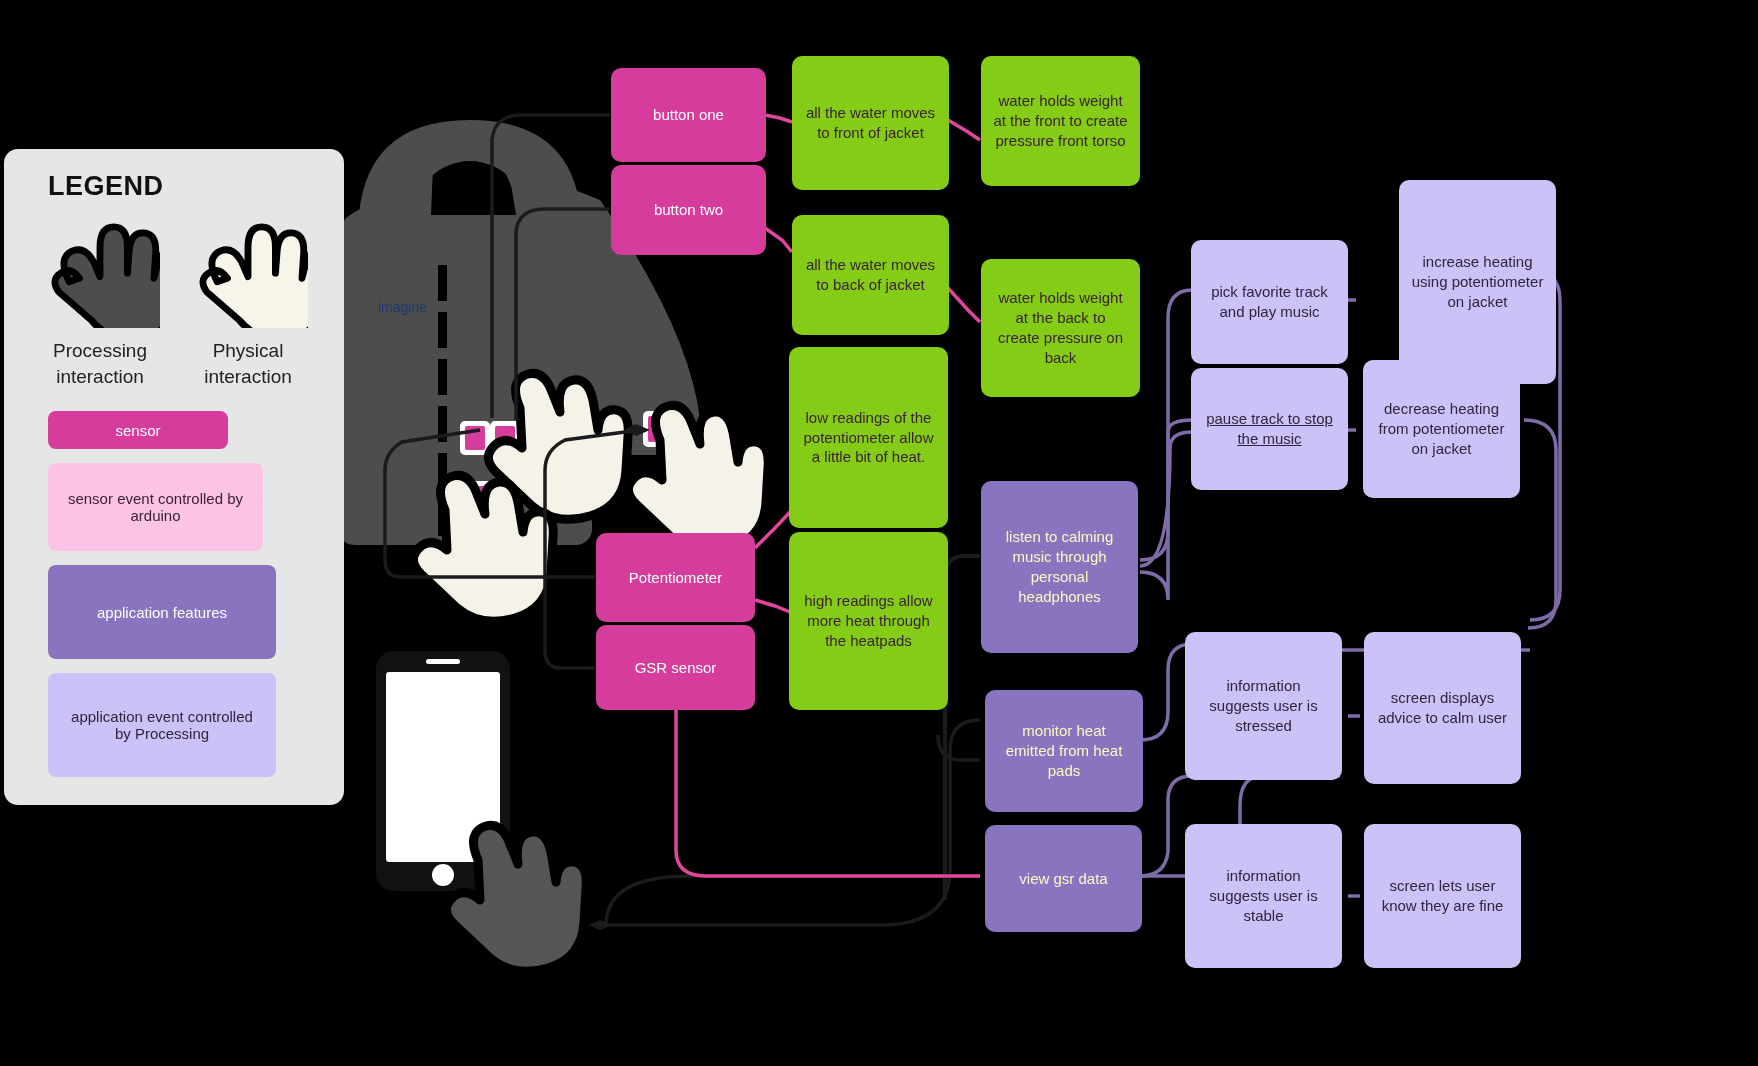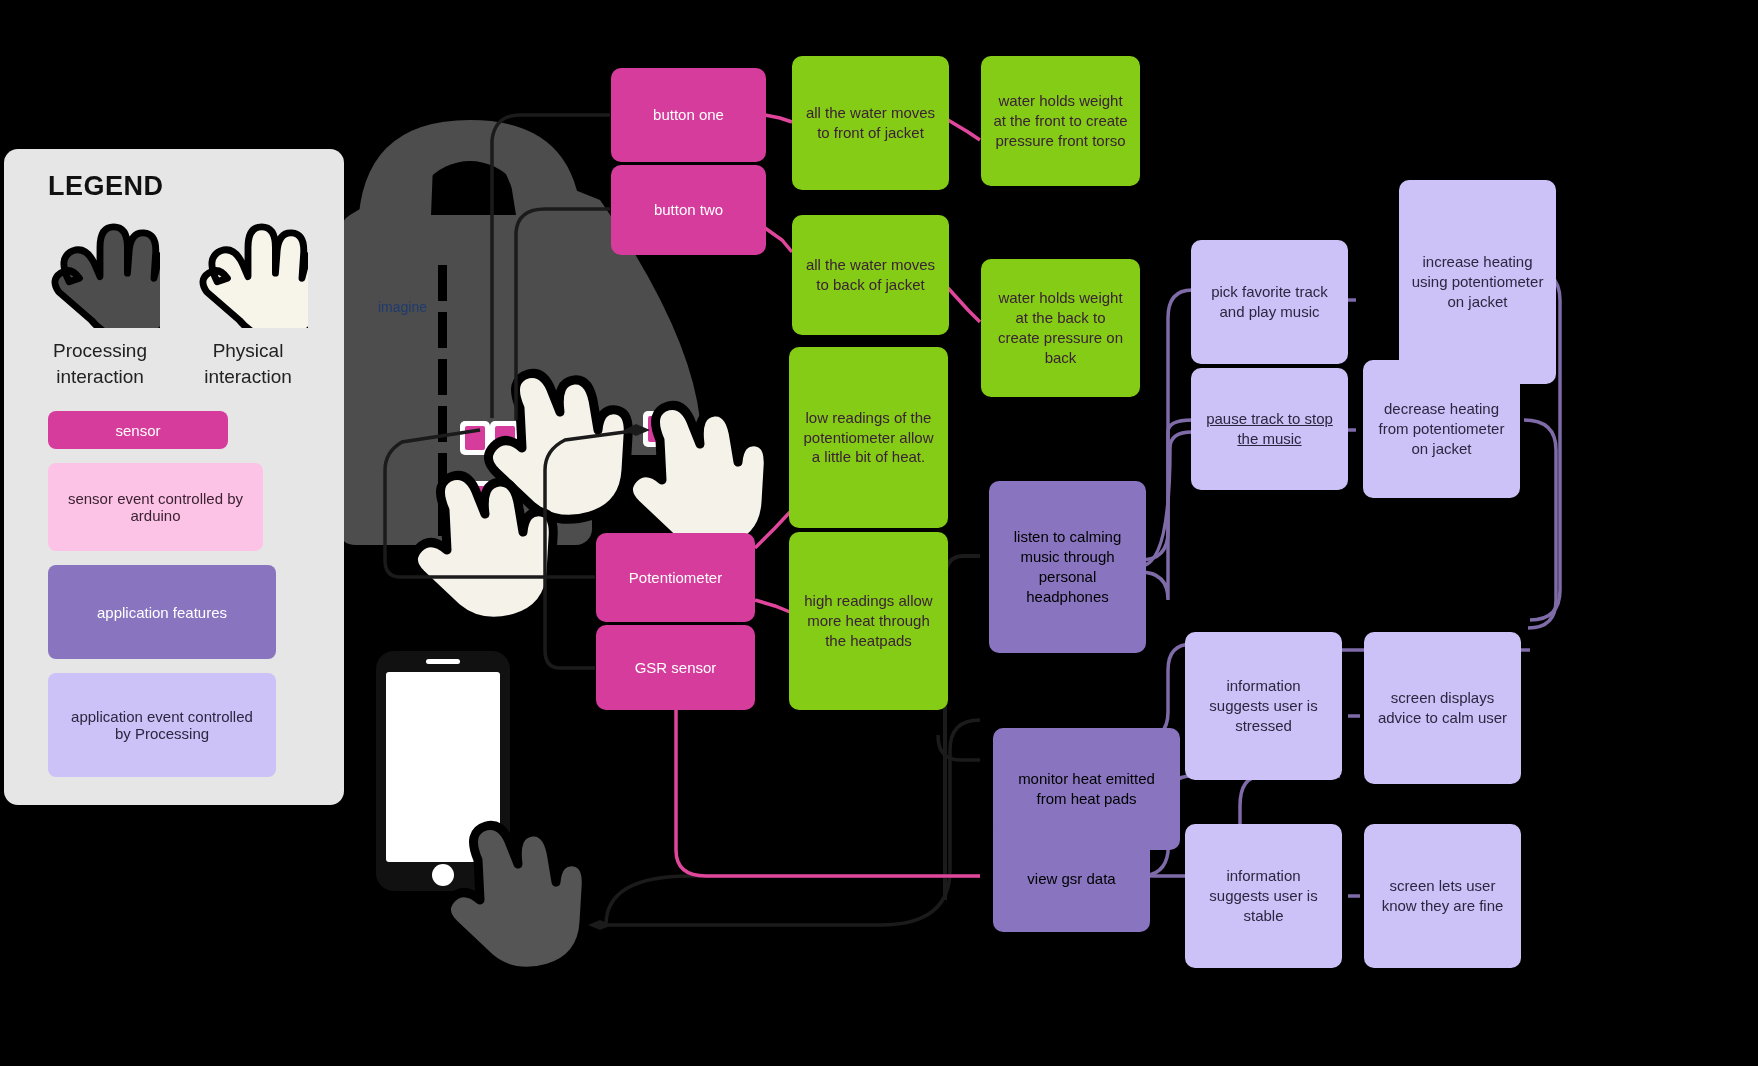--- a/index.html
+++ b/index.html
@@ -6,21 +6,21 @@
   body{width:1758px;height:1066px;position:relative;overflow:hidden;
        font-family:"Liberation Sans","DejaVu Sans",sans-serif;}
   #canvas{position:absolute;inset:0;width:1758px;height:1066px;}
   svg.wires{position:absolute;left:0;top:0;width:1758px;height:1066px;pointer-events:none;}
 
   .node{position:absolute;border-radius:10px;display:flex;align-items:center;
         justify-content:center;text-align:center;box-sizing:border-box;padding:6px 12px;
         line-height:1.33;}
   .n-sensor{background:#d63c9c;color:#ffffff;font-size:15px;}
   .n-sensorevt{background:#84cc16;color:#3b2233;font-size:15px;}
-  .n-appfeat{background:#8974bf;color:#000000;font-size:15px;margin-left:8px;}
+  .n-appfeat{background:#8974bf;color:#fef9c3;font-size:15px;}
   .n-appevt{background:#ccc2f7;color:#2e2540;font-size:15px;}
 
   
   #legend{position:absolute;left:4px;top:149px;width:340px;height:656px;
           background:#e6e6e6;border-radius:14px;box-sizing:border-box;padding:18px 22px;}
   #legend .title{font-size:27px;font-weight:bold;color:#111;letter-spacing:.5px;margin:4px 0 2px 22px;}
   .hands{display:flex;justify-content:space-around;align-items:flex-end;margin-top:6px;}
   .handcol{width:150px;text-align:center;}
   .handcap{font-size:19px;color:#222;line-height:1.35;margin-top:6px;}
   .legend-chip{border-radius:8px;box-sizing:border-box;display:flex;align-items:center;
@@ -167,21 +167,21 @@
   <div class="node n-sensor" style="left:596px;top:625px;width:159px;height:85px;">GSR sensor</div>
 
   <div class="node n-sensorevt" style="left:792px;top:56px;width:157px;height:134px;">all the water moves to front of jacket</div>
   <div class="node n-sensorevt" style="left:792px;top:215px;width:157px;height:120px;">all the water moves to back of jacket</div>
   <div class="node n-sensorevt" style="left:981px;top:56px;width:159px;height:130px;">water holds weight at the front to create pressure front torso</div>
   <div class="node n-sensorevt" style="left:981px;top:259px;width:159px;height:138px;">water holds weight at the back to create pressure on back</div>
   <div class="node n-sensorevt" style="left:789px;top:532px;width:159px;height:178px;">high readings allow more heat through the heatpads</div>
   <div class="node n-sensorevt" style="left:789px;top:347px;width:159px;height:181px;">low readings of the potentiometer allow a little bit of heat.</div>
 
   <div class="node n-appfeat" style="left:981px;top:481px;width:157px;height:172px;">listen to calming music through personal headphones</div>
-  <div class="node n-appfeat" style="left:985px;top:728px;width:187px;height:122px;">monitor heat emitted from heat pads</div>
+  <div class="node n-appfeat" style="left:985px;top:690px;width:158px;height:122px;">monitor heat emitted from heat pads</div>
   <div class="node n-appfeat" style="left:985px;top:825px;width:157px;height:107px;">view gsr data</div>
 
   <div class="node n-appevt" style="left:1191px;top:240px;width:157px;height:124px;">pick favorite track and play music</div>
   <div class="node n-appevt" style="left:1191px;top:368px;width:157px;height:122px;text-decoration:underline;">pause track to stop the music</div>
   <div class="node n-appevt" style="left:1363px;top:180px;width:157px;height:204px;margin-left:36px;">increase heating using potentiometer on jacket</div>
   <div class="node n-appevt" style="left:1363px;top:360px;width:157px;height:138px;">decrease heating from potentiometer on jacket</div>
 
   <div class="node n-appevt" style="left:1185px;top:632px;width:157px;height:148px;">information suggests user is stressed</div>
   <div class="node n-appevt" style="left:1185px;top:824px;width:157px;height:144px;">information suggests user is stable</div>
   <div class="node n-appevt" style="left:1364px;top:632px;width:157px;height:152px;">screen displays advice to calm user</div>

